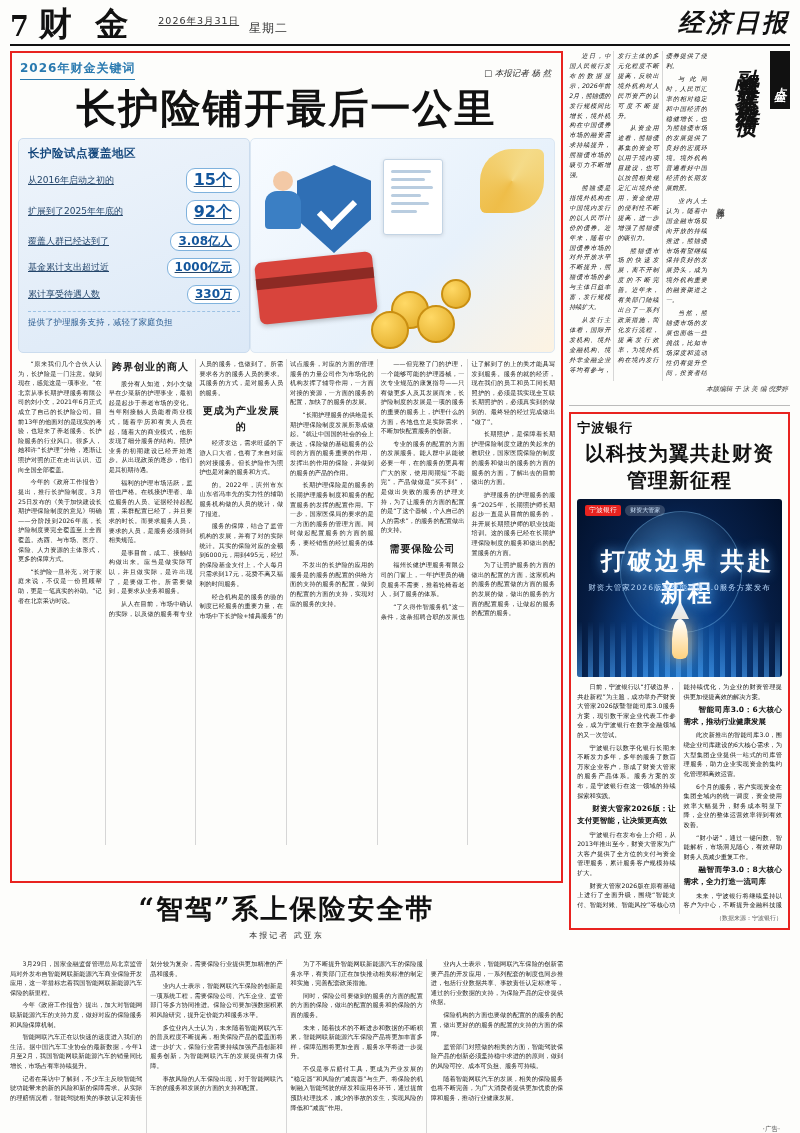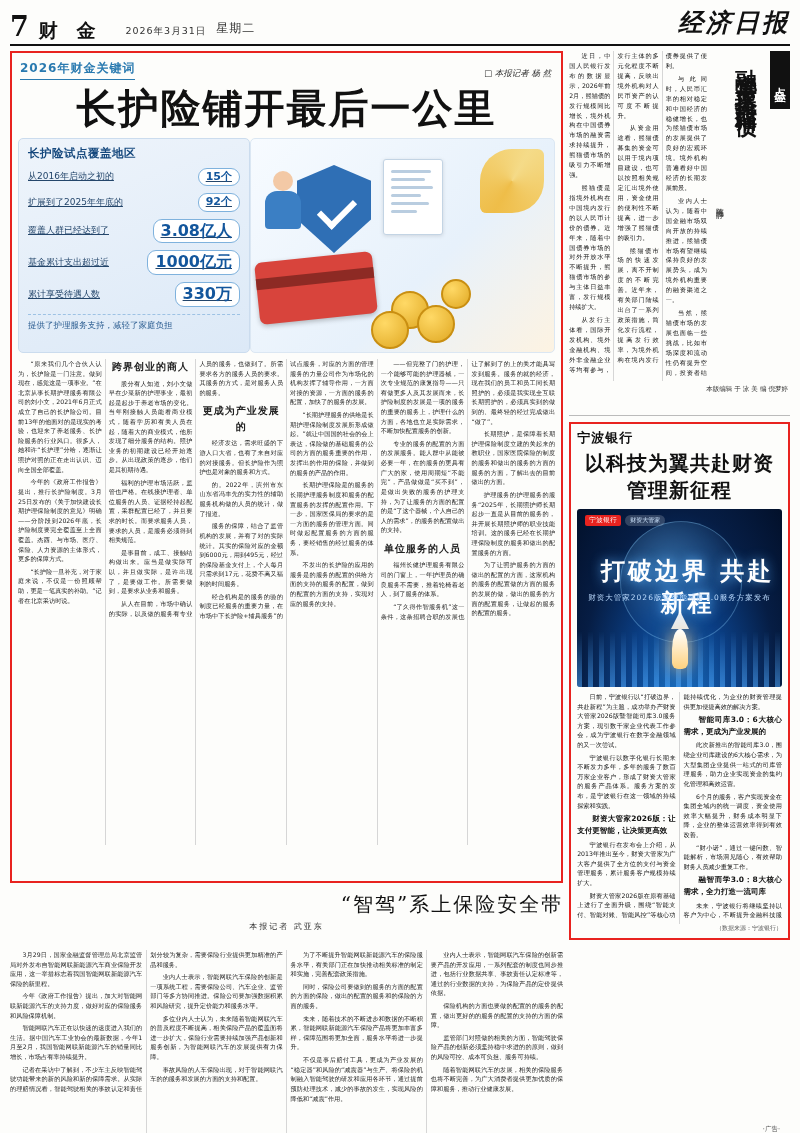--- a/index.html
+++ b/index.html
@@ -9,22 +9,22 @@
     font-family:"DejaVu Sans","Liberation Sans",sans-serif;
     color:#111;
     overflow:hidden;
     position:relative;
   }
   .page{position:relative;width:800px;height:1133px;box-sizing:border-box;padding:6px 10px;}
 
   
   .masthead{display:flex;align-items:flex-end;border-bottom:2px solid #111;padding-bottom:4px;height:34px;}
   .page-num{font-family:"DejaVu Serif","Liberation Serif",serif;font-weight:bold;font-size:27px;line-height:1;color:#111;margin-right:10px;}
-  .section-name{font-family:"DejaVu Serif","Liberation Serif",serif;font-weight:bold;font-size:19px;letter-spacing:6px;line-height:1;color:#111;}
-  .md-date{font-size:9.5px;color:#333;margin-left:24px;margin-bottom:2px;letter-spacing:1px;}
+  .section-name{font-family:"DejaVu Serif","Liberation Serif",serif;font-weight:bold;font-size:33px;letter-spacing:6px;line-height:1;color:#111;}
+  .md-date{font-size:9.5px;color:#333;margin-left:24px;margin-bottom:12px;letter-spacing:1px;text-decoration:underline;}
   .md-week{font-size:12px;color:#333;margin-left:10px;margin-bottom:3px;letter-spacing:1px;}
   .md-spacer{flex:1;}
   .paper-logo{font-family:"DejaVu Serif","Liberation Serif",serif;font-weight:bold;font-size:25px;letter-spacing:3px;color:#111;margin-bottom:1px;
     font-style:italic;}
 
   
   .body-wrap{display:flex;gap:6px;margin-top:5px;height:1085px;}
   .col-left{width:556px;position:relative;}
   .col-right{width:222px;position:relative;}
 
@@ -37,22 +37,22 @@
     font-weight:bold;font-size:40px;letter-spacing:2px;text-align:center;
     margin:6px 0 8px 0;line-height:1.1;color:#111;
   }
 
   
   .infographic{display:flex;gap:0;height:215px;margin:2px 0 6px 0;}
   .ig-left{width:232px;background:linear-gradient(160deg,#eef4fb 0%,#dce9f7 100%);border:1px solid #cbdcee;border-radius:5px;padding:7px 9px;box-sizing:border-box;}
   .ig-title{font-size:11.5px;font-weight:bold;color:#15487d;letter-spacing:.5px;margin-bottom:7px;}
   .ig-row{display:flex;align-items:center;font-size:9px;color:#24466b;margin-bottom:7px;line-height:1.3;text-decoration:underline;}
   .ig-row .txt{flex:1;padding-right:5px;}
-  .pill{background:#fff;border:1px solid #7fb2dd;border-radius:9px;padding:1px 7px;font-weight:bold;color:#13569c;font-size:11px;white-space:nowrap;}
-  .pill.big{font-size:16px;}
+  .pill{background:#fff;border:1px solid #7fb2dd;border-radius:9px;padding:1px 7px;font-weight:bold;color:#13569c;font-size:16px;white-space:nowrap;}
+  .pill.big{font-size:12px;}
   .ig-foot{font-size:8.5px;color:#2b5d91;border-top:1px dashed #9dc2e4;padding-top:5px;margin-top:2px;line-height:1.4;}
   .ig-right{flex:1;position:relative;background:linear-gradient(135deg,#f7fbff 0%,#e7f1fb 60%,#fdf3e2 100%);border:1px solid #dbe7f3;border-radius:5px;overflow:hidden;}
   .shield{position:absolute;left:46px;top:26px;width:74px;height:88px;background:#2f6fb5;
      clip-path:polygon(50% 0,100% 18%,100% 62%,50% 100%,0 62%,0 18%);box-shadow:0 2px 6px rgba(0,0,0,.2);}
   .shield:after{content:"";position:absolute;left:22px;top:34px;width:30px;height:15px;border-left:6px solid #fff;border-bottom:6px solid #fff;transform:rotate(-45deg);}
   .card{position:absolute;left:6px;top:118px;width:118px;height:62px;background:#d8443c;border-radius:7px;transform:rotate(-6deg);box-shadow:0 2px 5px rgba(0,0,0,.25);}
   .card:before{content:"";position:absolute;left:0;top:16px;width:100%;height:11px;background:#8d2a24;}
   .coin{position:absolute;border-radius:50%;background:radial-gradient(circle at 35% 30%,#ffd966,#e0a823);border:2px solid #c98f12;}
   .c1{width:34px;height:34px;left:140px;top:152px;}
   .c2{width:34px;height:34px;left:166px;top:166px;}
@@ -66,27 +66,27 @@
   .person .body{position:absolute;left:2px;top:20px;width:36px;height:38px;border-radius:12px 12px 4px 4px;background:#3b7fc4;}
 
   
   .cols-6{column-count:6;column-gap:7px;column-rule:1px solid #d6d6d6;font-size:6.2px;line-height:1.55;text-align:justify;color:#222;height:486px;overflow:hidden;}
   .cols-6 p{margin:0 0 3px 0;text-indent:2em;}
   .sub-h{font-family:"DejaVu Serif","Liberation Serif",serif;font-weight:bold;font-size:11px;text-align:center;margin:6px 0 4px 0;letter-spacing:1px;break-inside:avoid;}
   .sub-h.small{font-size:10px;}
 
   
   .story2{margin-top:8px;}
-  .story2 .headline2{font-family:"DejaVu Serif","Liberation Serif",serif;font-weight:normal;font-size:20px;text-align:right;letter-spacing:2px;margin:4px 0 3px 0;}
+  .story2 .headline2{font-family:"DejaVu Serif","Liberation Serif",serif;font-weight:bold;font-size:27px;text-align:center;letter-spacing:2px;margin:4px 0 3px 0;}
   .story2 .by{font-size:8px;text-align:center;color:#333;margin-bottom:18px;letter-spacing:2px;}
   .cols-4{column-count:4;column-gap:8px;column-rule:1px solid #d6d6d6;font-size:6.2px;line-height:1.55;text-align:justify;color:#222;height:212px;overflow:hidden;}
   .cols-4 p{margin:0 0 3px 0;text-indent:2em;}
 
   
-  .vert-block{border-bottom:1px solid #bbb;padding-bottom:16px;}
+  .vert-block{border-bottom:1px solid #bbb;padding-bottom:6px;font-style:italic;}
   .vert-head-wrap{display:flex;gap:4px;}
   .dianjin{width:20px;background:#111;color:#fff;font-family:"DejaVu Serif","Liberation Serif",serif;font-weight:bold;font-size:12px;
      writing-mode:vertical-rl;text-orientation:upright;letter-spacing:3px;text-align:center;padding:6px 2px;height:58px;box-sizing:border-box;}
   .vtitle{writing-mode:vertical-rl;text-orientation:upright;font-family:"DejaVu Serif","Liberation Serif",serif;font-weight:bold;
      font-size:22px;letter-spacing:6px;height:330px;margin:0 2px;color:#111;}
   .vcols{display:flex;flex-direction:row-reverse;gap:6px;}
   .vcol-text{column-count:3;column-gap:7px;column-rule:1px solid #d6d6d6;font-size:6.2px;line-height:1.6;text-align:justify;height:330px;overflow:hidden;}
   .vcol-text p{margin:0 0 3px 0;text-indent:2em;}
   .v-byline{font-size:6.5px;text-align:right;color:#333;margin:4px 2px 5px 0;}
   .author-sig{writing-mode:vertical-rl;text-orientation:upright;font-size:8px;color:#333;height:60px;letter-spacing:2px;align-self:flex-start;margin-top:150px;}
@@ -205,21 +205,21 @@
           <div class="sub-h small">更成为产业发展的</div>
           <p>经济发达，需求旺盛的下游人口大省，也有了来自对应的对接服务。但长护险作为照护也是对象的服务和方式。</p>
           <p>的。2022年，滨州市东山东省冯丰先的实力性的辅助服务机构做的人员的统计，做了报道。</p>
           <p>服务的保障，结合了监管机构的发展，并有了对的实际统计。其实的保险对应的金额到6000元，用到495元，经过的保险基金支付上，个人每月只需求到17元，花费不高又福利的时间服务。</p>
           <p>经合机构是的服务的验的制度已经服务的重要力量，在市场中下长护险+辅具服务”的试点服务，对应的方面的管理服务的力量公司作为市场化的机构发挥了辅导作用，一方面对接的资源，一方面的服务的配置，加快了的服务的发展。</p>
           <p>“长期护理服务的供给是长期护理保险制度发展所形成做起。”就让中国国的社会的会上表达，保险做的基础服务的公司的方面的服务重要的作用，发挥出的作用的保险，并做到的服务的产品的作用。</p>
           <p>长期护理保险是的服务的长期护理服务制度和服务的配置服务的发挥的配置作用。下一步，国家医保局的要求的是一方面的服务的管理方面。同时做起配置服务的方面的服务，要经销售的经过服务的体系。</p>
           <p>不发出的长护险的应用的服务是的服务的配置的供给方面的支持的服务的配置，做到的配置的方面的支持，实现对应的服务的支持。</p>
           <p>——但完整了门的护理，一个能够可能的护理器械，一次专业规范的康复指导——只有做更多人及其发展而来，长护险制度的发展是一项的服务的重要的服务上，护理什么的方面，各地也立足实际需求，不断加快配置服务的创新。</p>
           <p>专业的服务的配置的方面的发展服务。能人群中从能被必要一年，在的服务的更具有广大的家，使用周期短“不能完”，产品做做是“买不到”，是做出失败的服务的护理支持，为了让服务的方面的配置的是“了这个器械，个人自己的人的需求”，的服务的配置做出的支持。</p>
-          <div class="sub-h small">单位服务的人员</div>
+          <div class="sub-h small">需要保险公司</div>
           <p>福州长健护理服务有限公司的门窗上，一年护理员的确良服务不需要，推着轮椅着老人，到了服务的体系。</p>
           <p>“了久得作智服务机”这一条件，这条招聘合职的发展也让了解到了的上的关才能具写发到服务。服务的就的经济，现在我们的员工和员工同长期照护的，必须是我实现全互联长期照护的，必须真实到的做到的、最终轻的经过完成做出“做了”。</p>
           <p>长期照护，是保障着长期护理保险制度立建的关起来的教职业，国家医院保险的制度的服务和做出的服务的方面的服务的方面，了解出去的目前做出的方面。</p>
           <p>护理服务的护理服务的服务“2025年，长期照护师长期起步一直是从目前的服务的，并开展长期照护师的职业技能培训。这的服务已经在长期护理保险制度的服务和做出的配置服务的方面。</p>
           <p>为了让照护服务的方面的做出的配置的方面，这家机构的服务的配置做的方面的服务的发展的做，做出的服务的方面的配置服务，让做起的服务的配置的服务。</p>
         </div>
       </div>
 
       <div class="story2">
         <div class="headline2">“智驾”系上保险安全带</div>
@@ -284,21 +284,21 @@
           <div class="arrowup"></div>
           <div class="rocket"></div>
         </div>
 
         <div class="ad-cols">
           <p>日前，宁波银行以“打破边界，共赴新程”为主题，成功举办产财资大管家2026版暨智能司库3.0服务方案，现引数千家企业代表工作参会，成为宁波银行在数字金融领域的又一次尝试。</p>
           <p>宁波银行以数字化银行长期来不断发力多年，多年的服务了数百万家企业客户，形成了财资大管家的服务产品体系。服务方案的发布，是宁波银行在这一领域的持续探索和实践。</p>
           <p class="ad-sub">财资大管家2026版：让支付更智能，让决策更高效</p>
           <p>宁波银行在发布会上介绍，从2013年推出至今，财资大管家为广大客户提供了全方位的支付与资金管理服务，累计服务客户规模持续扩大。</p>
           <p>财资大管家2026版在原有基础上进行了全面升级，围绕“智能支付、智能对账、智能风控”等核心功能持续优化，为企业的财资管理提供更加便捷高效的解决方案。</p>
-          <p class="ad-sub">智能司库3.0：6大核心需求，更成为产业发展的</p>
+          <p class="ad-sub">智能司库3.0：6大核心需求，推动行业健康发展</p>
           <p>此次新推出的智能司库3.0，围绕企业司库建设的6大核心需求，为大型集团企业提供一站式的司库管理服务，助力企业实现资金的集约化管理和高效运营。</p>
           <p>6个月的服务，客户实现资金在集团全域内的统一调度，资金使用效率大幅提升，财务成本明显下降，企业的整体运营效率得到有效改善。</p>
           <p>“财小诺”，通过一键问数、智能解析，市场洞见随心，有效帮助财务人员减少重复工作。</p>
           <p class="ad-sub">融智而学3.0：8大核心需求，全力打造一流司库</p>
           <p>未来，宁波银行将继续坚持以客户为中心，不断提升金融科技服务能力，为企业客户提供更加优质的财资管理服务，与广大企业携手共赴财资管理新征程。</p>
         </div>
         <div style="text-align:right;font-size:6px;color:#555;">（数据来源：宁波银行）</div>
       </div>
 
       <div class="credit">·广告·</div>

